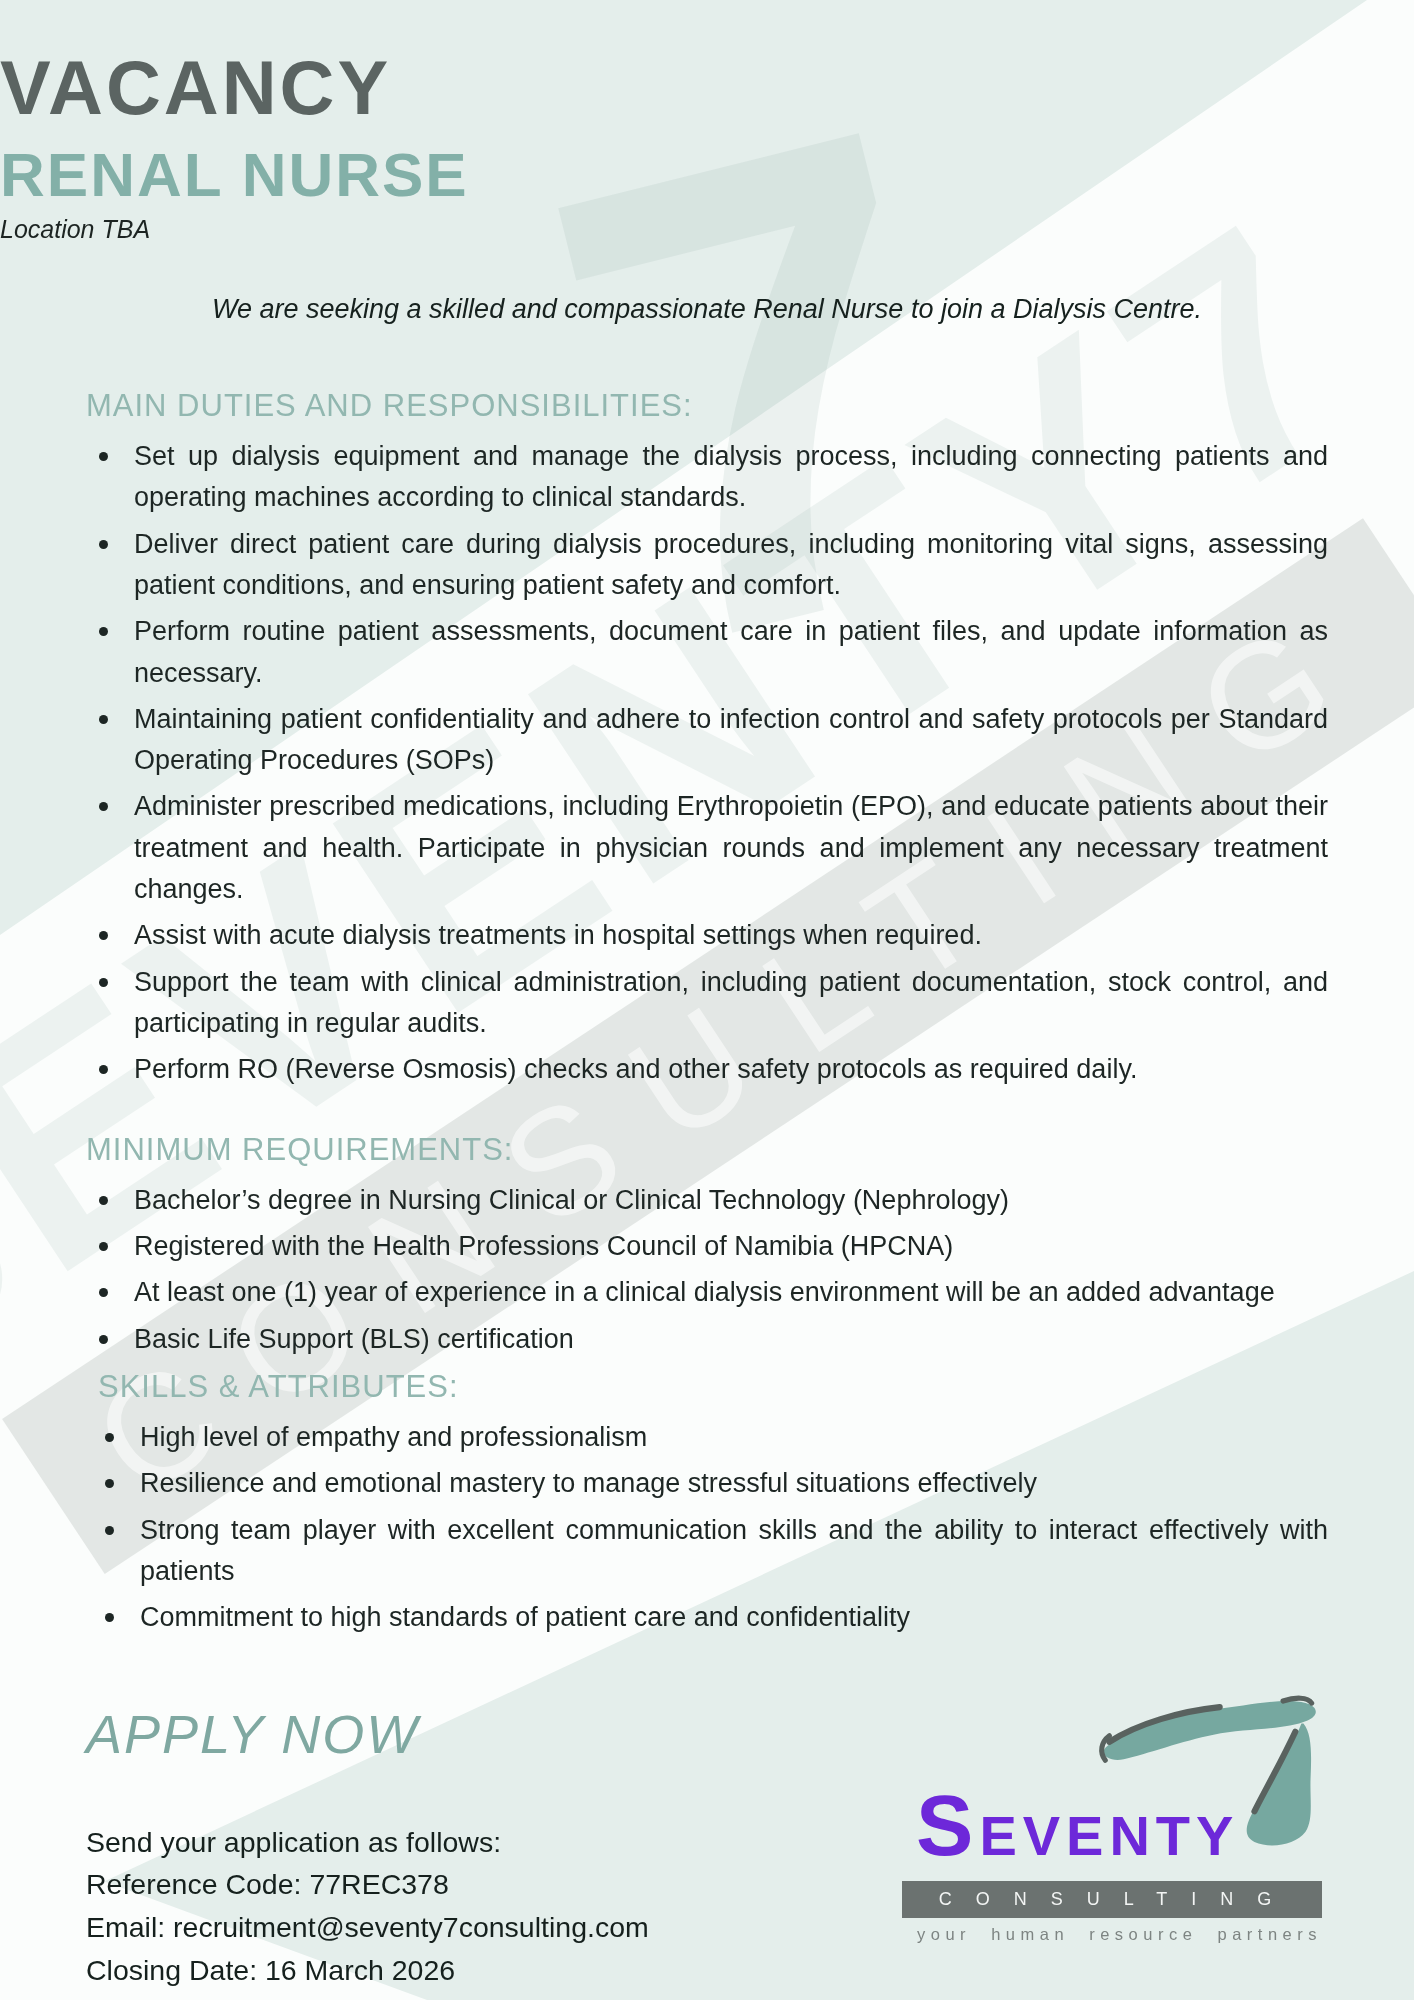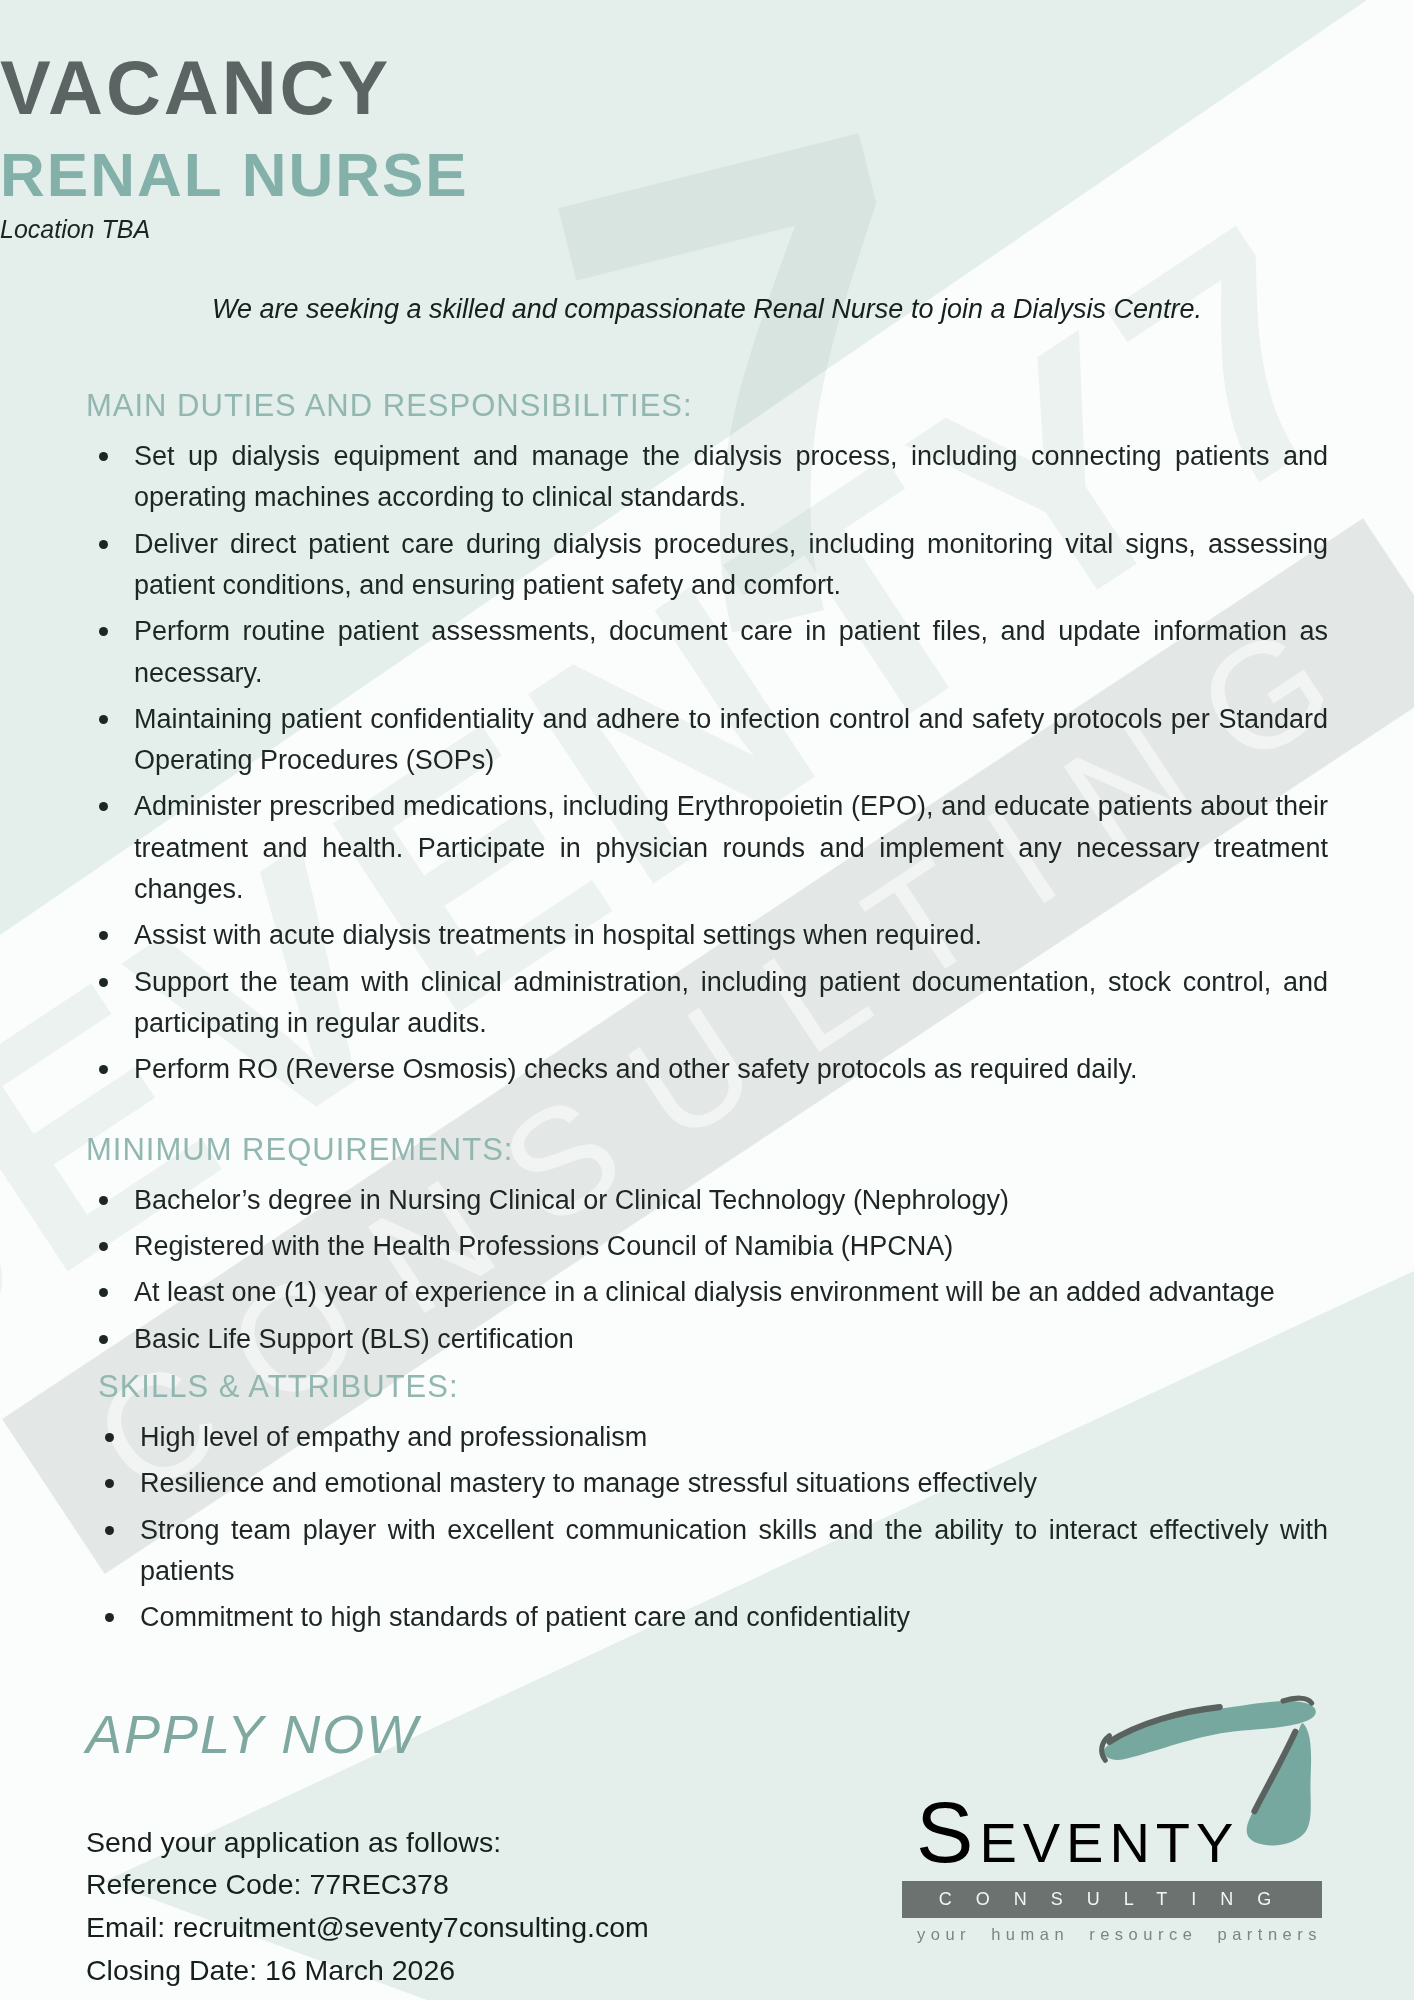--- a/index.html
+++ b/index.html
@@ -77,23 +77,23 @@
     margin:64px 8px 0 86px;
     font-size:54px;font-style:italic;font-weight:400;letter-spacing:2px;
     color:#7fa8a1;
   }
   .contact{margin:56px 0 0 86px;max-width:760px;}
   .contact-line{font-size:28.5px;line-height:1.5;color:#15201d;}
   
   .logo{position:absolute;right:92px;bottom:90px;width:420px;z-index:2;}
   .logo-top{position:relative;height:205px;}
   .logo-seventy{
-    position:absolute;left:14px;bottom:10px;
-    font-size:56px;letter-spacing:6px;color:#000000;
-    font-weight:400;line-height:1;
+    position:absolute;left:14px;bottom:17px;
+    font-size:56px;letter-spacing:6px;color:#6d28d9;
+    font-weight:700;line-height:1;
   }
   .logo-s{font-size:86px;line-height:0;}
   .logo-seven{position:absolute;right:-6px;top:-8px;width:235px;height:205px;}
   .logo-band{
     background:#6b7270;color:#f3f5f4;
     font-size:18px;letter-spacing:24px;text-align:center;
     padding:8px 0 8px 10px;line-height:1.2;
   }
   .logo-tagline{
     margin-top:7px;text-align:right;

